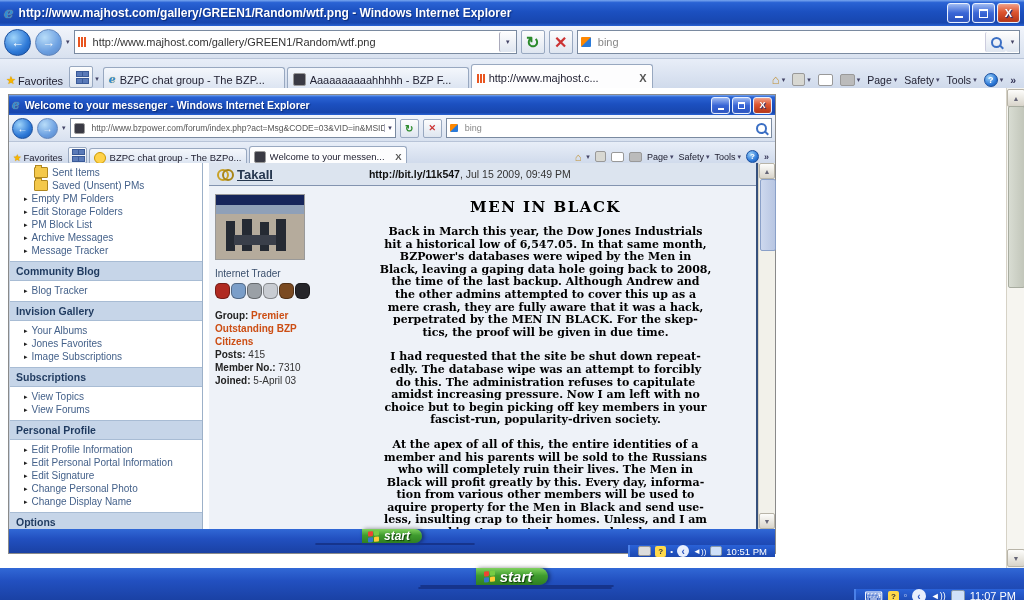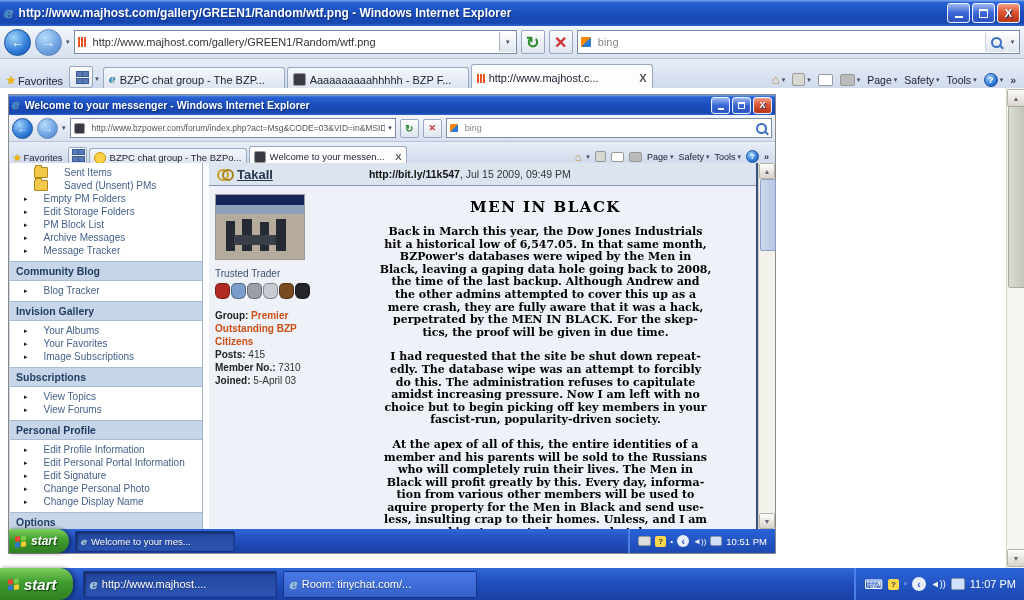--- a/index.html
+++ b/index.html
@@ -54,21 +54,21 @@
   .o-tabbar{height:30px;padding:2px 4px 0 4px;font-size:11px;}
   .o-tab{width:170px;height:23px;padding:0 5px;font-size:11px;}
   .o-content{position:absolute;left:0;top:88px;width:1024px;height:480px;background:#fff;}
   .scroll-v{position:absolute;right:0;top:0;width:17px;height:100%;
     background:#f6f5f0;border-left:1px solid #d6d2c6;}
   .sb-btn{position:absolute;left:0;width:16px;height:16px;font-size:7px;color:#667;
     display:flex;align-items:center;justify-content:center;border:1px solid #b8b4a8;border-radius:2px;
     background:linear-gradient(#fdfdfb,#d8d4ca);}
   
   .taskbar{position:absolute;left:0;width:100%;display:flex;align-items:center;
-    background:linear-gradient(#3168d6,#2250c0 40%,#1a41a4);}
+    background:linear-gradient(#3168d6,#2250c0 40%,#1a41a4);flex-direction:column;}
   .startbtn{height:100%;display:flex;align-items:center;gap:5px;color:#fff;font-style:italic;
     font-weight:bold;border-radius:0 14px 14px 0;padding:0 16px 0 8px;
     background:linear-gradient(#7fd15e,#3f9c2e 45%,#2f7f22);box-shadow:2px 0 4px #0007;
     text-shadow:1px 1px 1px #0a3a06;}
   .winflag{display:inline-grid;grid-template-columns:5px 5px;grid-gap:1px;transform:skewY(-6deg);}
   .winflag i:nth-child(1){background:#e43;}.winflag i:nth-child(2){background:#7c4;}
   .winflag i:nth-child(3){background:#37c;}.winflag i:nth-child(4){background:#fc3;}
   .winflag i{width:5px;height:5px;border-radius:1px;}
   .taskitem{display:flex;align-items:center;gap:4px;color:#fff;border-radius:2px;
     border:1px solid #16348c;background:linear-gradient(#4a7ae8,#3560c8);
@@ -91,21 +91,21 @@
   .i-search{width:170px;height:18px;}
   .i-tabbar{height:22px;padding:2px 3px 0 3px;font-size:9.5px;}
   .i-tab{width:148px;height:17px;padding:0 4px;font-size:9.5px;}
   .i-body{position:absolute;left:0;top:68px;width:766px;height:366px;background:#fff;display:flex;}
   .i-taskbar{height:24px;bottom:0;font-size:11px;}
   .i-taskbar .startbtn{font-size:12px;padding:0 12px 0 6px;}
   .i-taskbar .taskitem{width:148px;height:19px;margin-left:6px;padding:0 5px;font-size:9.5px;}
   
   .f-sidebar{width:192px;border-right:1px solid #9cb0c8;border-left:1px solid #c8d2e0;
     background:#fff;overflow:hidden;color:#44618a;}
-  .f-item{display:flex;align-items:center;gap:16px;padding:1px 4px 1px 14px;line-height:11px;
+  .f-item{display:flex;align-items:center;gap:4px;padding:1px 4px 1px 14px;line-height:11px;
     font-size:10px;white-space:nowrap;}
   .f-item .bullet{color:#222;font-size:7px;}
   .f-folder{width:12px;height:9px;background:#f4c84a;border:1px solid #b08820;border-radius:1px;
     position:relative;flex:none;}
   .f-folder::before{content:"";position:absolute;left:0;top:-3px;width:5px;height:2px;
     background:#f4c84a;border:1px solid #b08820;border-bottom:none;}
   .f-header{background:#c6d5e8;border-top:1px solid #a8bcd4;border-bottom:1px solid #a8bcd4;
     color:#1f3a5f;font-weight:bold;font-size:10.5px;padding:3px 6px;margin:4px 0 3px 0;}
   
   .f-main{flex:1;background:#eef2f8;display:flex;flex-direction:column;
@@ -372,21 +372,21 @@
               <span class="bullet">▸</span>
               <span>Blog Tracker</span>
             </div>
           <div class="f-header">Invision Gallery</div>
           <div class="f-item">
               <span class="bullet">▸</span>
               <span>Your Albums</span>
             </div>
           <div class="f-item">
               <span class="bullet">▸</span>
-              <span>Your Favorites</span>
+              <span>Jones Favorites</span>
             </div>
           <div class="f-item">
               <span class="bullet">▸</span>
               <span>Image Subscriptions</span>
             </div>
           <div class="f-header">Subscriptions</div>
           <div class="f-item">
               <span class="bullet">▸</span>
               <span>View Topics</span>
             </div>
@@ -426,21 +426,21 @@
           </div>
           <div class="p-cols">
             <div class="u-col">
               <div class="avatar">
                 <i style="left:10px;top:26px;width:9px;height:30px;"></i>
                 <i style="left:26px;top:24px;width:10px;height:32px;"></i>
                 <i style="left:44px;top:27px;width:9px;height:29px;"></i>
                 <i style="left:60px;top:24px;width:10px;height:32px;"></i>
                 <i style="left:18px;top:40px;width:42px;height:10px;background:#3a3f4a;"></i>
               </div>
-              <div class="badge">Trusted Trader</div>
+              <div class="badge">Internet Trader</div>
               <div class="masks">
                 <span class="mask" style="background: rgb(176, 42, 33);"></span>
                 <span class="mask" style="background: rgb(122, 158, 201);"></span>
                 <span class="mask" style="background: rgb(154, 160, 166);"></span>
                 <span class="mask" style="background: rgb(200, 204, 210);"></span>
                 <span class="mask" style="background: rgb(122, 74, 33);"></span>
                 <span class="mask" style="background: rgb(38, 38, 42);"></span>
               </div>
               <div class="u-info">
                 <div><b>Group:</b> <span class="orange">Premier</span></div>

